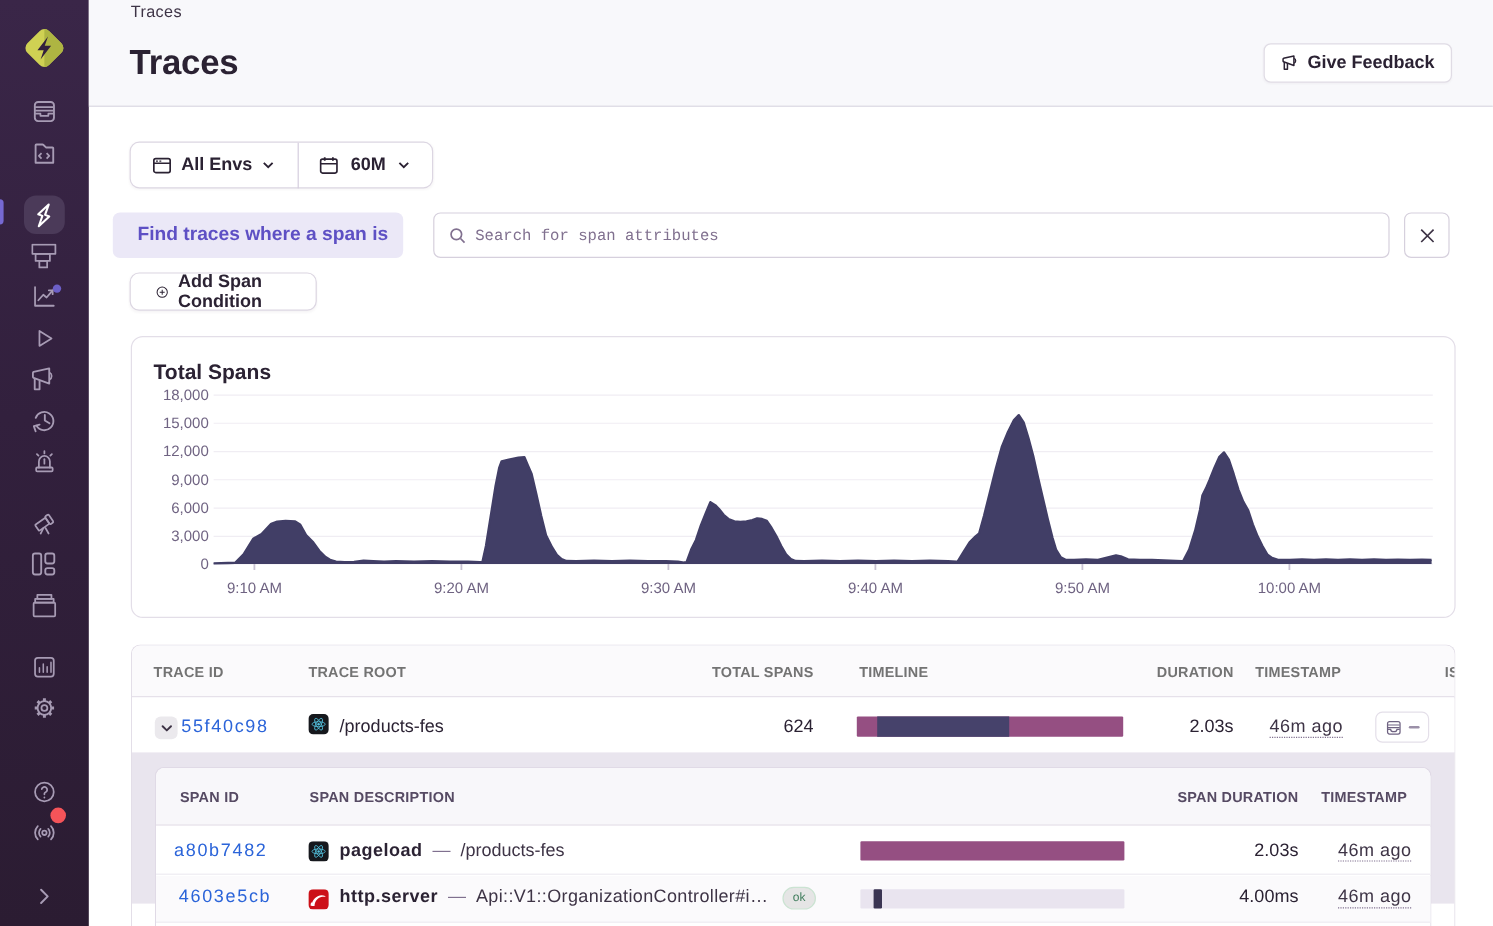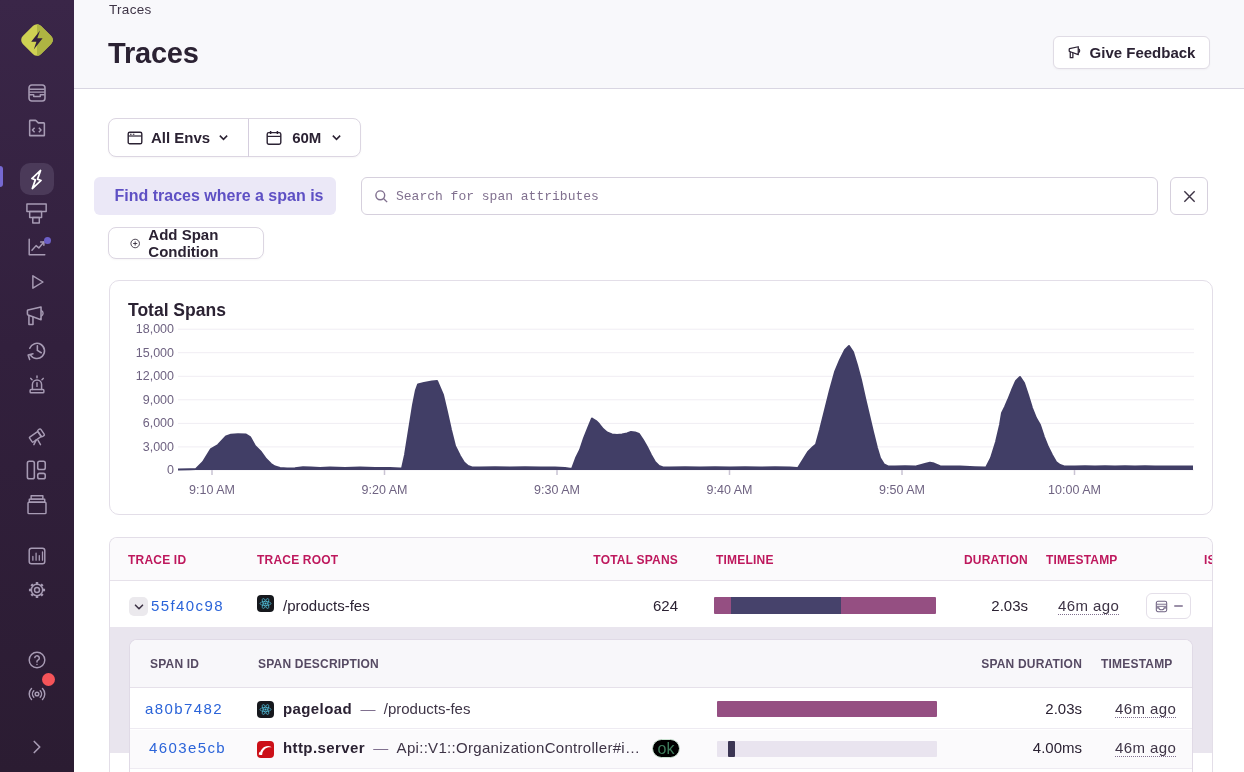--- a/index.html
+++ b/index.html
@@ -49,21 +49,21 @@
 
 #chart { position:absolute; left:109px; top:280px; width:1104px; height:235px; background:#fff;
   border:1px solid #e3dee8; border-radius:10px; }
 #chart-title { position:absolute; left:18px; top:19px; font-size:17.5px; font-weight:bold; color:#2b2233; }
 
 
 #table { position:absolute; left:109px; top:537px; width:1104px; height:235px; background:#fff;
   border:1px solid #e3dee8; border-bottom:none; border-radius:8px 8px 0 0; overflow:hidden; }
 .thead { position:absolute; left:0; top:0; width:1104px; height:43px; background:#fbfafc; border-bottom:1px solid #e6e1ea; }
 .hcell { position:absolute; top:0; height:43px; display:flex; align-items:center;
-  font-size:12px; font-weight:bold; color:#be185d; letter-spacing:0.2px; }
+  font-size:12px; font-weight:bold; color:#737373; letter-spacing:0.2px; }
 .trow { position:absolute; left:0; top:44px; width:1104px; height:45px; background:#fff; }
 #band { position:absolute; left:0; top:89px; width:1104px; height:126px; background:#e9e5ee; }
 #nested { position:absolute; left:19px; top:12px; width:1064px; height:134px; background:#fff;
   border:1px solid #e0dae6; border-bottom:none; border-radius:8px 8px 0 0; overflow:hidden; }
 .nhead { position:absolute; left:0; top:0; width:1064px; height:48px; background:#f8f7fa; border-bottom:1px solid #e6e1ea; }
 .nhcell { position:absolute; top:0; height:48px; display:flex; align-items:center;
   font-size:12px; font-weight:bold; color:#564a63; letter-spacing:0.2px; }
 .link { color:#2b64d9; letter-spacing:1.4px; }
 .bar { position:absolute; border-radius:1px; }
 b { letter-spacing:0.4px; }
@@ -376,21 +376,21 @@
         <div class="abs" style="left:985px;top:11px;font-size:15px;color:#3e3446;border-bottom:1px dotted #80708f;line-height:17px;letter-spacing:0.4px;">46m ago</div>
       </div>
       <div class="abs" style="left:0;top:90px;width:1064px;height:39px;background:#fbfafc;border-bottom:1px solid #eeebf2;">
         <div class="abs link" style="left:19px;top:9px;font-size:15px;">4603e5cb</div>
         <svg class="abs" style="left:127px;top:11px;" width="17" height="17" viewBox="0 0 17 17">
             <rect width="17" height="17" rx="4" fill="#cc1018"></rect>
             <path d="M2.5 13.9 C3.1 9.3 6.3 5.2 11.1 5.1 C13 5.05 14.2 5.9 14.5 6.6 C13.4 6.15 11.9 6.2 10.7 6.55 C7.3 7.5 5.3 10.4 5.1 13.9 Z" fill="#fff"></path>
             <path d="M2.3 10.7l2.4 3.2-3-.4z" fill="#fff"></path>
           </svg>
         <div class="abs" style="left:153px;top:9px;font-size:15px;color:#2b2233;"><b>http.server</b><span style="color:#80708f;">&nbsp;&nbsp;—&nbsp;&nbsp;</span><span style="color:#3e3446;letter-spacing:0.3px;">Api::V1::OrganizationController#i…</span></div>
-        <div class="abs" style="left:522px;top:9px;width:28px;height:19px;background:#000000;border:1px solid #cbe3d2;border-radius:10px;display:flex;align-items:center;justify-content:center;font-size:16px;color:#3f7d5c;">ok</div>
+        <div class="abs" style="left:522px;top:9px;width:28px;height:19px;background:#e5e5e5;border:1px solid #cbe3d2;border-radius:10px;display:flex;align-items:center;justify-content:center;font-size:10px;color:#3f7d5c;">ok</div>
         <div class="bar" style="left:587px;top:11px;width:220px;height:16px;background:#e9e4ef;"></div>
         <div class="bar" style="left:598px;top:11px;width:7px;height:16px;background:#3b3553;"></div>
         <div class="abs" style="left:760px;top:9px;width:192px;text-align:right;font-size:15px;color:#2b2233;">4.00ms</div>
         <div class="abs" style="left:985px;top:9px;font-size:15px;color:#3e3446;border-bottom:1px dotted #80708f;line-height:17px;letter-spacing:0.4px;">46m ago</div>
       </div>
     </div>
   </div>
 </div>
 
 </body></html>

